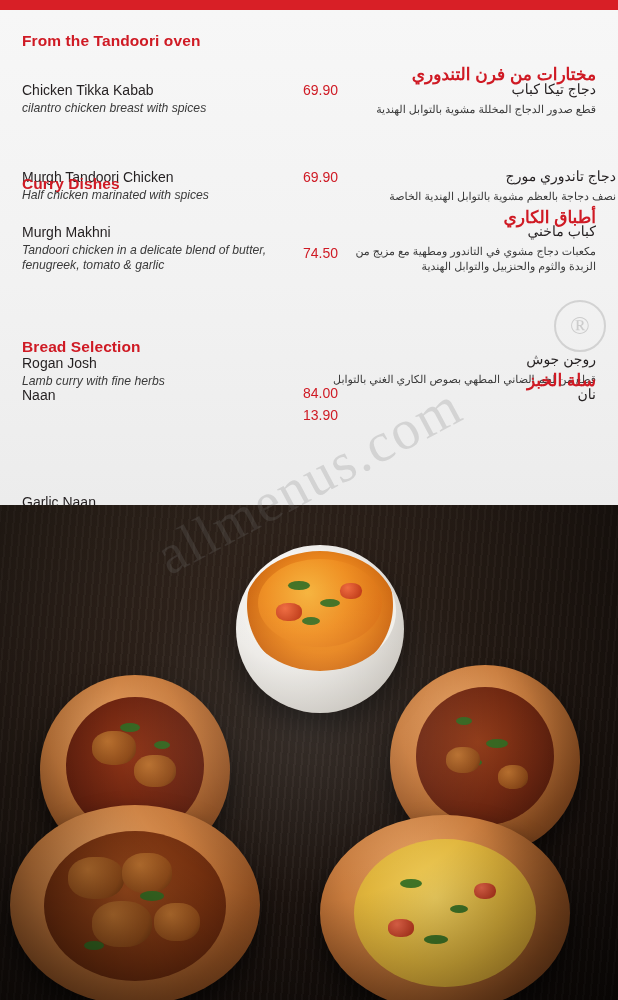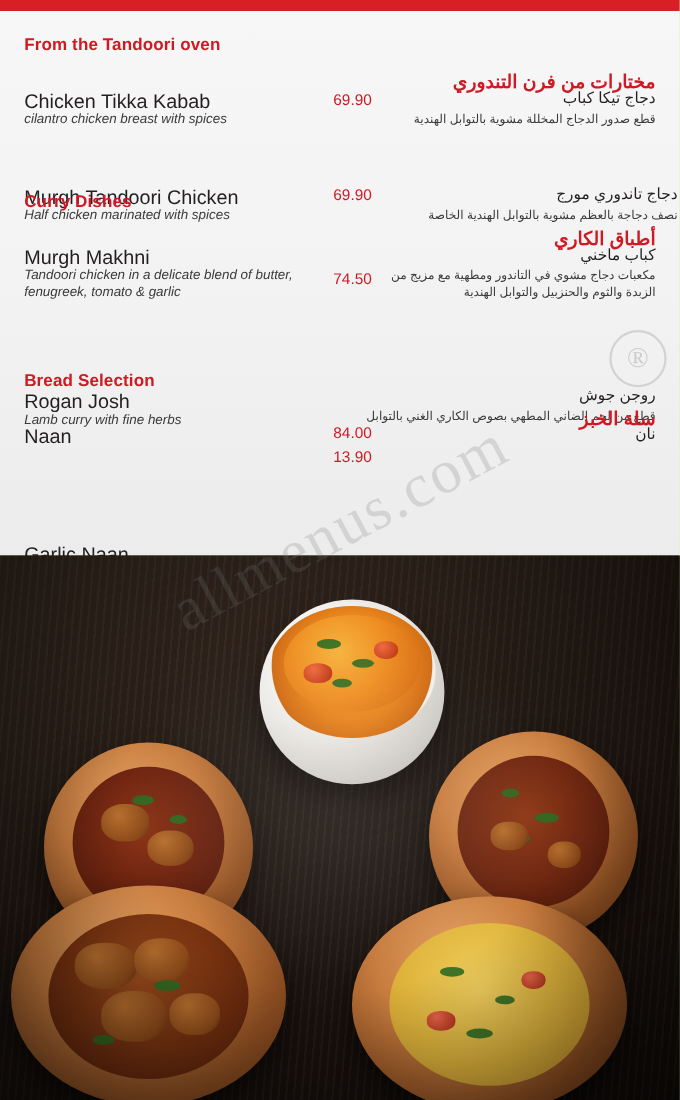--- a/index.html
+++ b/index.html
@@ -11,21 +11,21 @@
     width: 618px;
     height: 1000px;
     position: relative;
     overflow: hidden;
     font-family: "Liberation Sans", sans-serif;
   }
   .page {
     position: relative;
     width: 618px;
     height: 1000px;
-    background: #bef264;
+    background: #0f172a;
   }
   .topbar {
     position: absolute;
     left: 0; top: 0;
     width: 618px;
     height: 10px;
     background: #d81f26;
   }
   .menu-area {
     position: absolute;
@@ -64,21 +64,21 @@
     text-align: right;
     margin-top: 34px;
   }
   .item {
     position: relative;
     width: 618px;
   }
   .item .name-en {
     position: absolute;
     left: 22px;
-    font-size: 18px;
+    font-size: 14px;
     color: #231f20;
     white-space: nowrap;
   }
   .item .desc-en {
     position: absolute;
     left: 22px;
     font-size: 12.2px;
     font-style: italic;
     color: #3a3a3a;
     width: 250px;

